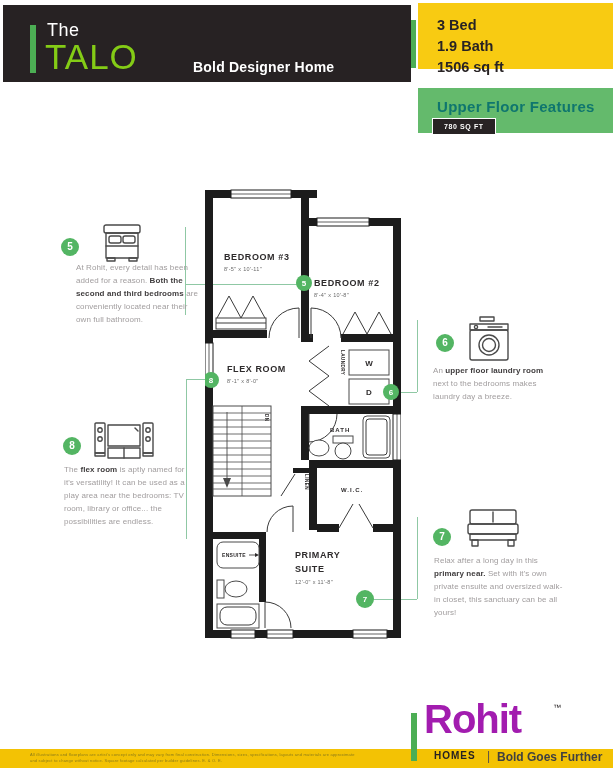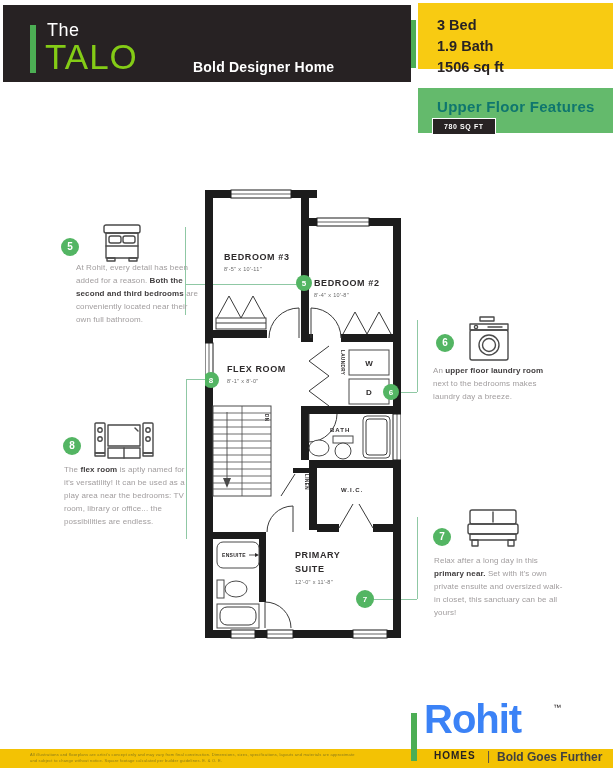--- a/index.html
+++ b/index.html
@@ -39,21 +39,21 @@
   .room-name { font-size:9px; font-weight:700; letter-spacing:.6px; }
   .room-dims { font-size:5.5px; fill:#6b6b6b; letter-spacing:.3px; }
   .room-small { font-size:6px; font-weight:700; letter-spacing:1px; }
   .room-tiny { font-size:4.5px; font-weight:700; letter-spacing:.5px; }
   .marker-num { font-size:8px; font-weight:700; fill:#ffffff; }
 
   
   .footer-yellow { left:0; top:749px; width:613px; height:19px; background:#F3C204; }
   .disclaimer { left:30px; top:752px; width:335px; font-size:4px; line-height:5.5px; color:#8a7a1a; letter-spacing:.2px; }
   .logo-accent { left:411px; top:713px; width:6px; height:48px; background:#4CAE54; }
-  .logo-name { left:424px; top:697px; font-size:40px; font-weight:700; color:#3b82f6; letter-spacing:-1px; }
+  .logo-name { left:424px; top:697px; font-size:40px; font-weight:700; color:#a21caf; letter-spacing:-1px; }
   .logo-tm { left:553px; top:703px; font-size:8px; color:#262122; }
   .logo-homes { left:434px; top:750px; font-size:10px; font-weight:800; color:#262122; letter-spacing:1px; }
   .logo-div { left:487px; top:749px; font-size:12px; color:#5a5147; }
   .logo-slogan { left:497px; top:750px; font-size:12px; font-weight:600; color:#404040; }
 </style>
 </head>
 <body>
 
 <div class="page">
 

